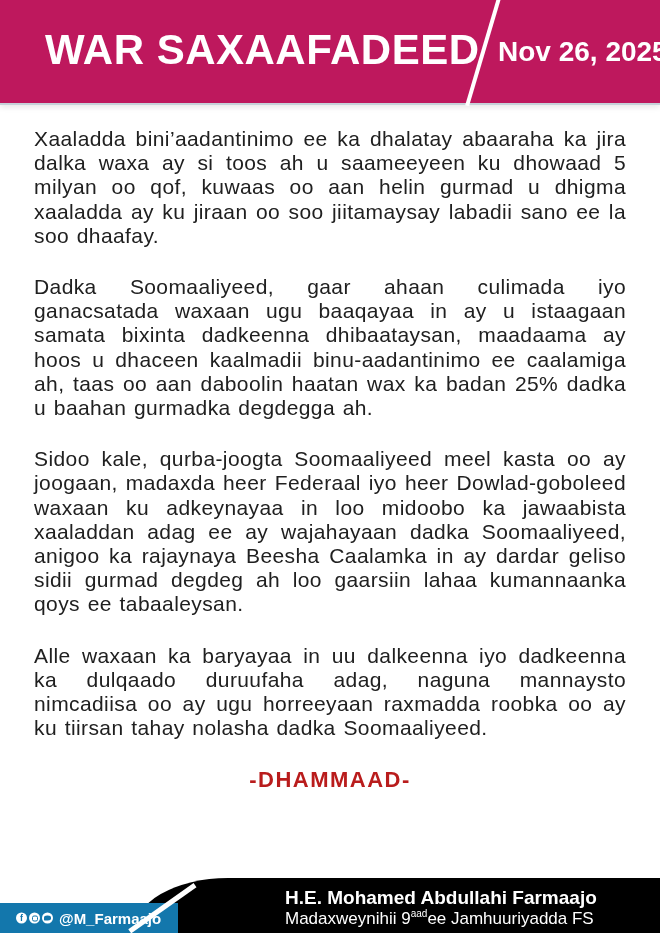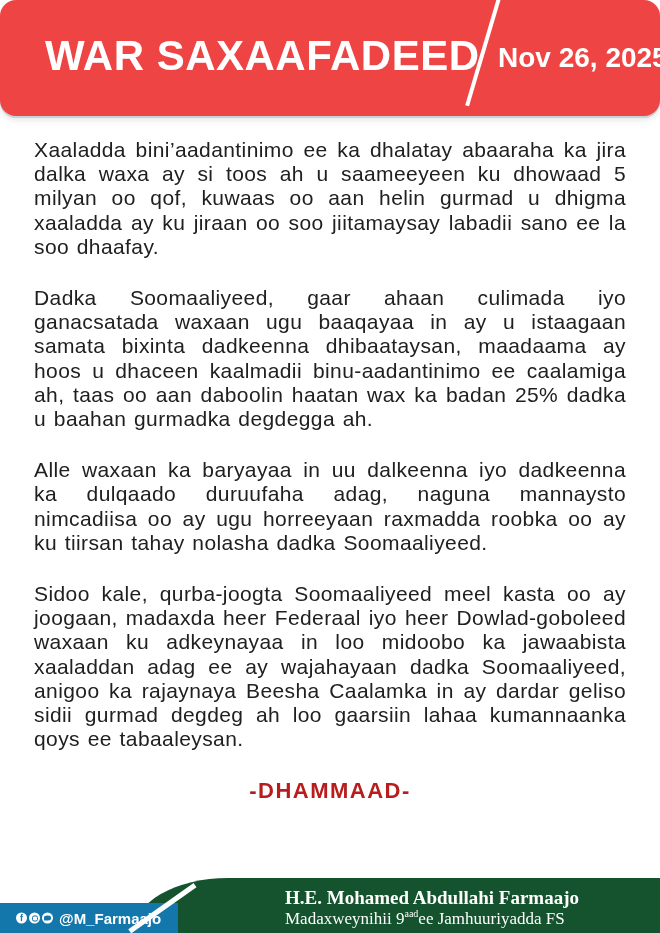--- a/index.html
+++ b/index.html
@@ -12,24 +12,23 @@
     height: 933px;
     background: #ffffff;
     overflow: hidden;
     margin: 0 auto;
   }
 
   
   .header {
     position: absolute;
     top: 0; left: 0; right: 0;
-    height: 116px;
-    background: #ef4444;
+    height: 103px;
+    background: #be185d;
     box-shadow: 0 2px 0 #c6d2d9, 0 4px 6px rgba(0,0,0,0.10);
-    border-radius: 16px;
   }
   .header-title {
     position: absolute;
     left: 45px;
     top: 50%;
     transform: translateY(-54%);
     color: #ffffff;
     font-size: 42px;
     font-weight: bold;
     letter-spacing: 0.5px;
@@ -65,39 +64,37 @@
     padding: 24px 34px 0 34px;
   }
   .body-text p {
     font-size: 21px;
     line-height: 24.2px;
     letter-spacing: 0.4px;
     word-spacing: 1.5px;
     color: #202020;
     text-align: justify;
     margin-bottom: 27px;
-    margin-top: 11px;
   }
   .end-marker {
     margin-top: 18px;
     text-align: center;
     font-size: 22px;
     font-weight: bold;
     letter-spacing: 1.5px;
     color: #b91c1c;
   }
 
   
   .footer-main {
     position: absolute;
     left: 133px; right: 0;
     top: 878px; bottom: 0;
-    background: #14532d;
+    background: #000000;
     border-top-left-radius: 100px 58px;
-    font-family: Liberation Serif, serif;
   }
   .footer-name {
     position: absolute;
     left: 152px;
     top: 9px;
     color: #ffffff;
     font-size: 19px;
     font-weight: bold;
     white-space: nowrap;
   }
@@ -186,22 +183,22 @@
 
   <div class="header">
     <div class="header-title">WAR SAXAAFADEED</div>
     <div class="header-diagonal"></div>
     <div class="header-date">Nov 26, 2025</div>
   </div>
 
   <div class="body-text">
     <p>Xaaladda bini’aadantinimo ee ka dhalatay abaaraha ka jira dalka waxa ay si toos ah u saameeyeen ku dhowaad 5 milyan oo qof, kuwaas oo aan helin gurmad u dhigma xaaladda ay ku jiraan oo soo jiitamaysay labadii sano ee la soo dhaafay.</p>
     <p>Dadka Soomaaliyeed, gaar ahaan culimada iyo ganacsatada waxaan ugu baaqayaa in ay u istaagaan samata bixinta dadkeenna dhibaataysan, maadaama ay hoos u dhaceen kaalmadii binu-aadantinimo ee caalamiga ah, taas oo aan daboolin haatan wax ka badan 25% dadka u baahan gurmadka degdegga ah.</p>
+    <p>Sidoo kale, qurba-joogta Soomaaliyeed meel kasta oo ay joogaan, madaxda heer Federaal iyo heer Dowlad-goboleed waxaan ku adkeynayaa in loo midoobo ka jawaabista xaaladdan adag ee ay wajahayaan dadka Soomaaliyeed, anigoo ka rajaynaya Beesha Caalamka in ay dardar geliso sidii gurmad degdeg ah loo gaarsiin lahaa kumannaanka qoys ee tabaaleysan.</p>
     <p>Alle waxaan ka baryayaa in uu dalkeenna iyo dadkeenna ka dulqaado duruufaha adag, naguna mannaysto nimcadiisa oo ay ugu horreeyaan raxmadda roobka oo ay ku tiirsan tahay nolasha dadka Soomaaliyeed.</p>
-    <p>Sidoo kale, qurba-joogta Soomaaliyeed meel kasta oo ay joogaan, madaxda heer Federaal iyo heer Dowlad-goboleed waxaan ku adkeynayaa in loo midoobo ka jawaabista xaaladdan adag ee ay wajahayaan dadka Soomaaliyeed, anigoo ka rajaynaya Beesha Caalamka in ay dardar geliso sidii gurmad degdeg ah loo gaarsiin lahaa kumannaanka qoys ee tabaaleysan.</p>
     <div class="end-marker">-DHAMMAAD-</div>
   </div>
 
   <div class="footer-main">
     <div class="footer-name">H.E. Mohamed Abdullahi Farmaajo</div>
     <div class="footer-role">
       <span>Madaxweynihii 9</span><sup>aad</sup><span class="role-suffix">ee Jamhuuriyadda FS</span>
     </div>
   </div>
 

